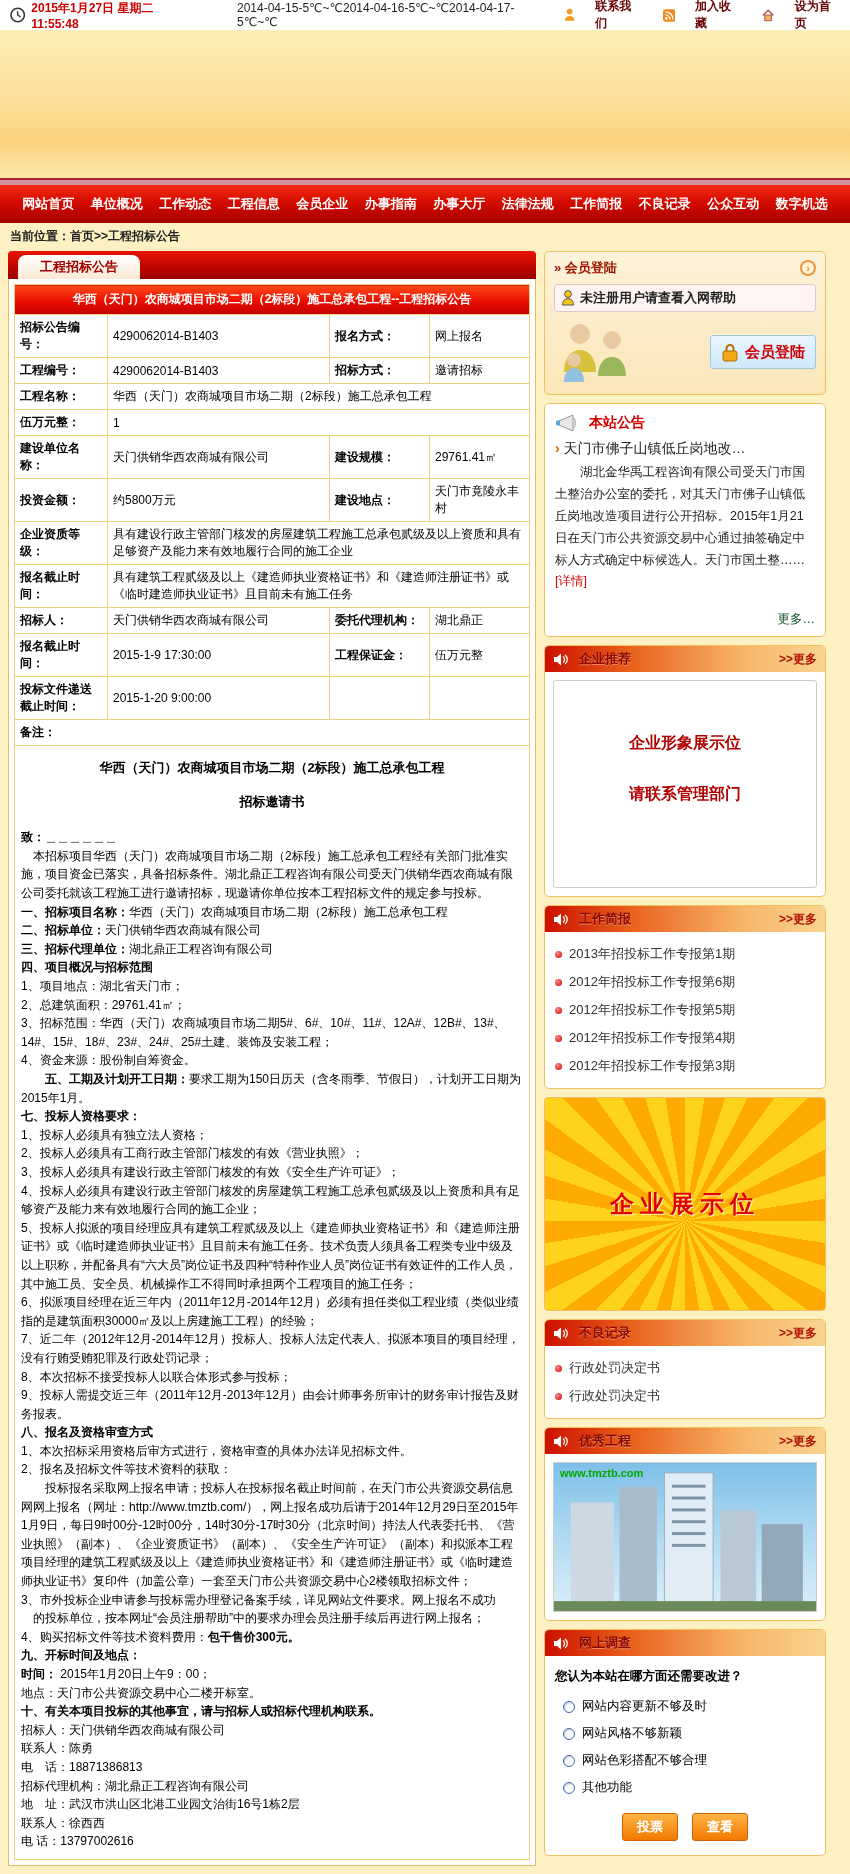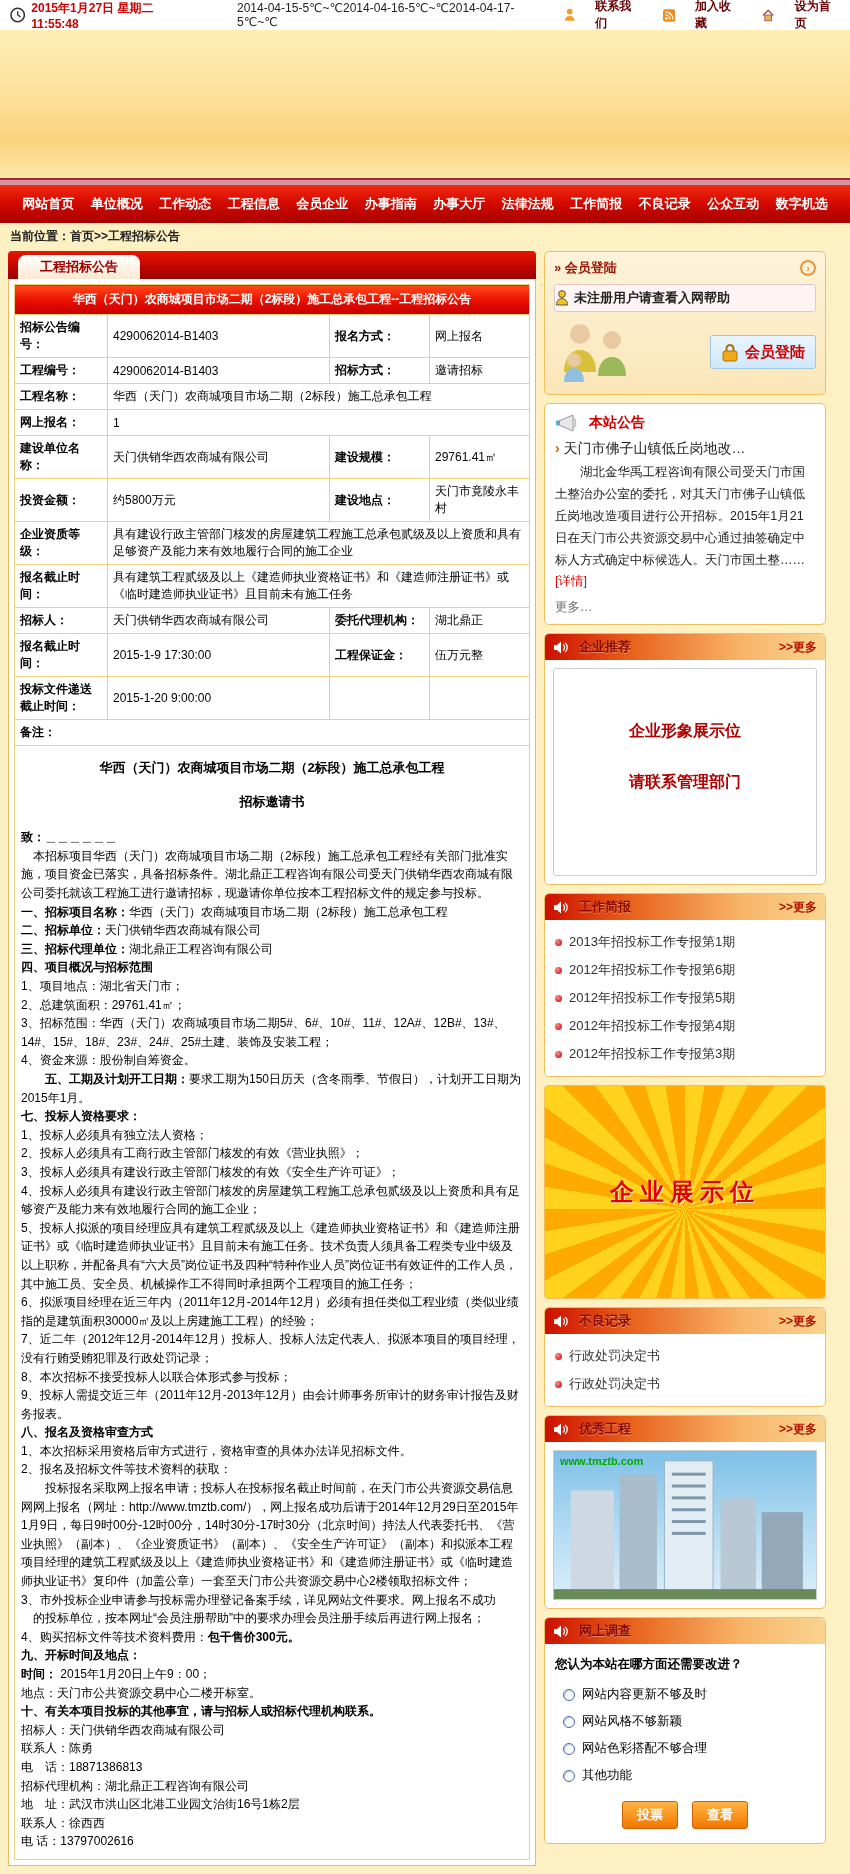--- a/index.html
+++ b/index.html
@@ -29,30 +29,30 @@
   .remarkbox { border:1px solid #edd27e; border-top:none; padding:8px 6px; font-size:12px; line-height:1.55; }
   .remarkbox .rt { text-align:center; font-weight:bold; font-size:13px; margin:4px 0 14px; }
   .remarkbox .rs { text-align:center; font-weight:bold; font-size:13px; margin:0 0 16px; }
   .remarkbox .p { margin:0; }
 
   
   .sp { border:1px solid #f0c060; border-radius:5px; background:#fff; margin-bottom:8px; overflow:hidden; }
   .login { background:linear-gradient(180deg,#fdf3da 0%,#fbe6b8 100%); padding:7px 9px 10px; }
   .login .hd { display:flex; align-items:center; font-size:13px; font-weight:bold; color:#9a1500; }
   .login .hd .cir { margin-left:auto; width:16px; height:16px; border-radius:50%; border:2px solid #e8963c; color:#e8963c; font-size:11px; line-height:12px; text-align:center; font-weight:bold; }
-  .helpbox { margin-top:7px; background:#fef4f4; border:1px solid #e0c8c8; border-radius:3px; padding:4px 0; display:flex; align-items:center; gap:5px; font-size:13px; font-weight:bold; color:#222; }
+  .helpbox { margin-top:7px; background:#fef4f4; border:1px solid #e0c8c8; border-radius:3px; padding:4px 6px; display:flex; align-items:center; gap:5px; font-size:13px; font-weight:bold; color:#222; }
   .loginrow { display:flex; align-items:center; margin-top:8px; }
   .loginbtn { margin-left:auto; background:linear-gradient(180deg,#eaf6fe,#cfe8fb); border:1px solid #9ec7e0; border-radius:3px; padding:6px 10px; display:flex; align-items:center; gap:6px; font-size:15px; font-weight:bold; color:#c00; cursor:pointer; }
   .notice { padding:8px 10px; }
   .notice .hd { display:flex; align-items:center; gap:8px; font-size:14px; font-weight:bold; color:#d40000; }
   .notice .lnk { margin-top:6px; font-size:14px; color:#222; cursor:pointer; }
   .notice .lnk .ar { color:#e06000; font-weight:bold; }
   .notice .bd { margin-top:4px; font-size:12.5px; line-height:1.75; color:#222; }
   .notice .det { color:#d00; cursor:pointer; }
-  .notice .more { font-size:12.5px; color:#737373; cursor:pointer; margin-top:6px; }
+  .notice .more { text-align:right; font-size:12.5px; color:#14532d; cursor:pointer; margin-top:18px; }
   .shead { height:26px; display:flex; align-items:center; background:linear-gradient(90deg,#cc1000 0%,#e8601a 30%,#f8b468 70%,#f9d490 100%); border-radius:4px 4px 0 0; }
   .shead .spk { width:30px; display:flex; justify-content:center; }
   .shead .ttl { color:#8a0800; font-weight:bold; font-size:13px; margin-left:4px; text-shadow:0 1px 0 rgba(255,255,255,.35); }
   .shead .more { margin-left:auto; margin-right:8px; font-size:12px; font-weight:bold; color:#b01000; cursor:pointer; }
   .recbox { margin:8px; border:1px solid #ccc; border-radius:3px; height:208px; display:flex; flex-direction:column; align-items:center; justify-content:flex-start; padding-top:52px; gap:30px; }
   .recbox div { color:#b00000; font-weight:bold; font-size:16px; }
   ul.sl { list-style:none; padding:8px 10px; }
   ul.sl li { display:flex; align-items:center; gap:7px; font-size:13px; color:#333; padding:5px 0; cursor:pointer; }
   .dot { width:7px; height:7px; border-radius:50%; background:radial-gradient(circle at 35% 35%,#f88,#c00); flex:0 0 auto; }
   .sunburst { height:214px; border-radius:4px; margin-bottom:8px; border:1px solid #f0c060; background:#fc0; background:repeating-conic-gradient(from 0deg at 50% 58%, #ffd21c 0deg 9deg, #ffaa00 9deg 18deg); display:flex; align-items:center; justify-content:center; }
@@ -147,21 +147,21 @@
               <td class="lab">工程编号：</td>
               <td>4290062014-B1403</td>
               <td class="lab">招标方式：</td>
               <td>邀请招标</td>
             </tr>
             <tr>
               <td class="lab">工程名称：</td>
               <td colspan="3">华西（天门）农商城项目市场二期（2标段）施工总承包工程</td>
             </tr>
             <tr>
-              <td class="lab">网上报名：</td>
+              <td class="lab">伍万元整：</td>
               <td colspan="3">1</td>
             </tr>
             <tr>
               <td class="lab">建设单位名称：</td>
               <td>天门供销华西农商城有限公司</td>
               <td class="lab">建设规模：</td>
               <td>29761.41㎡</td>
             </tr>
             <tr>
               <td class="lab">投资金额：</td>

